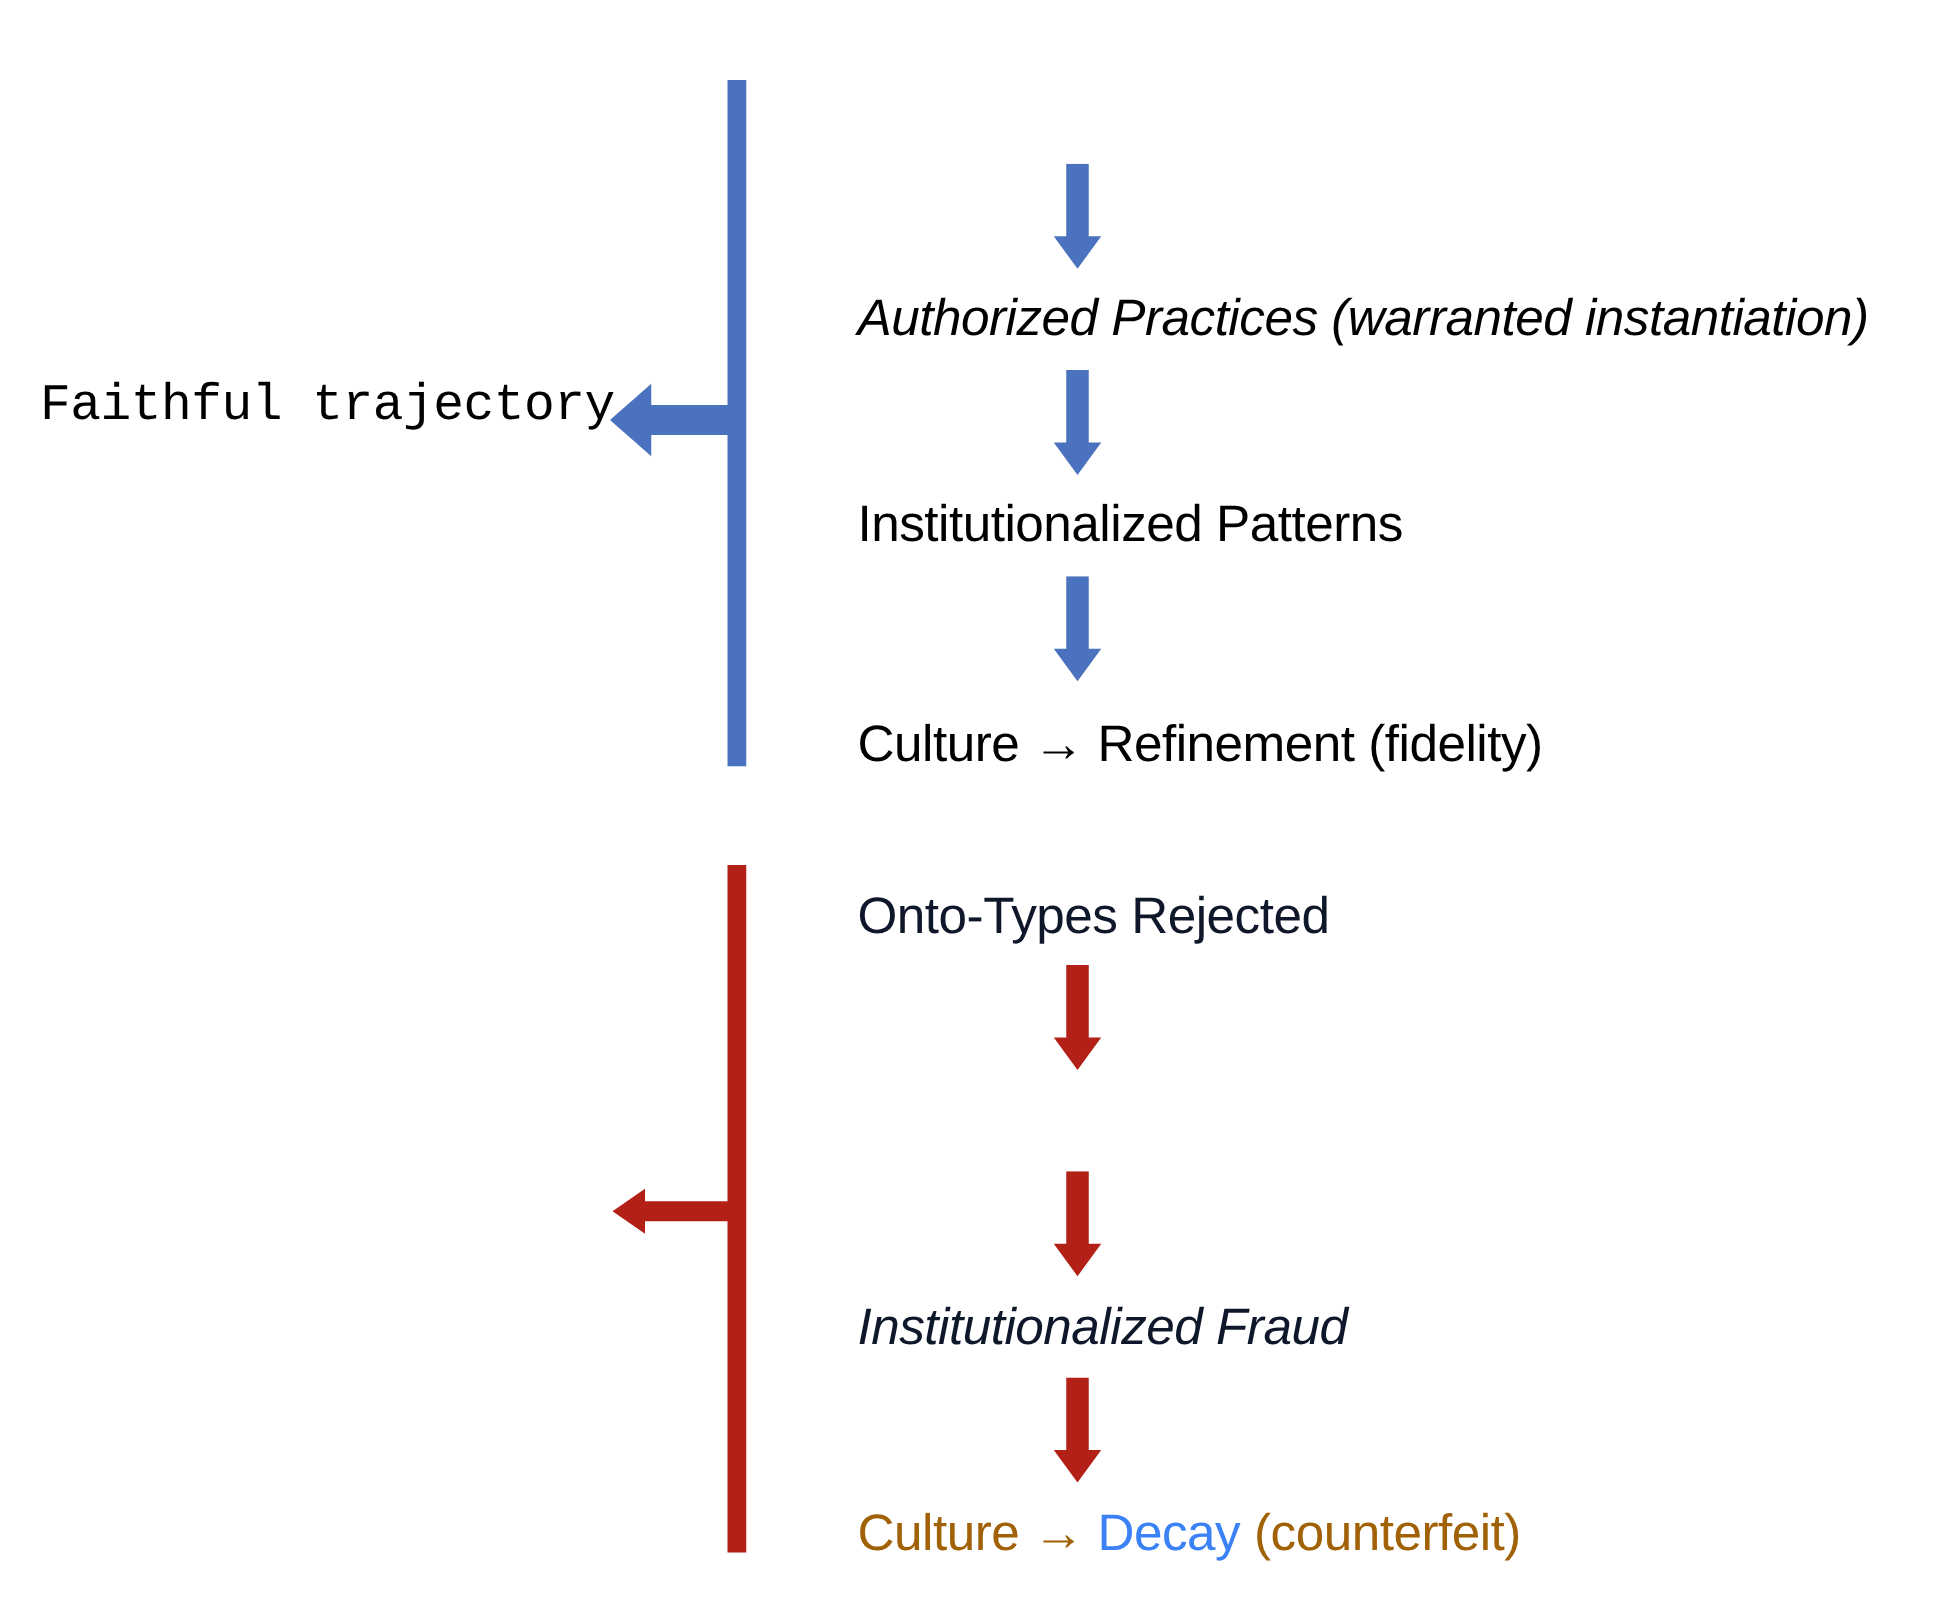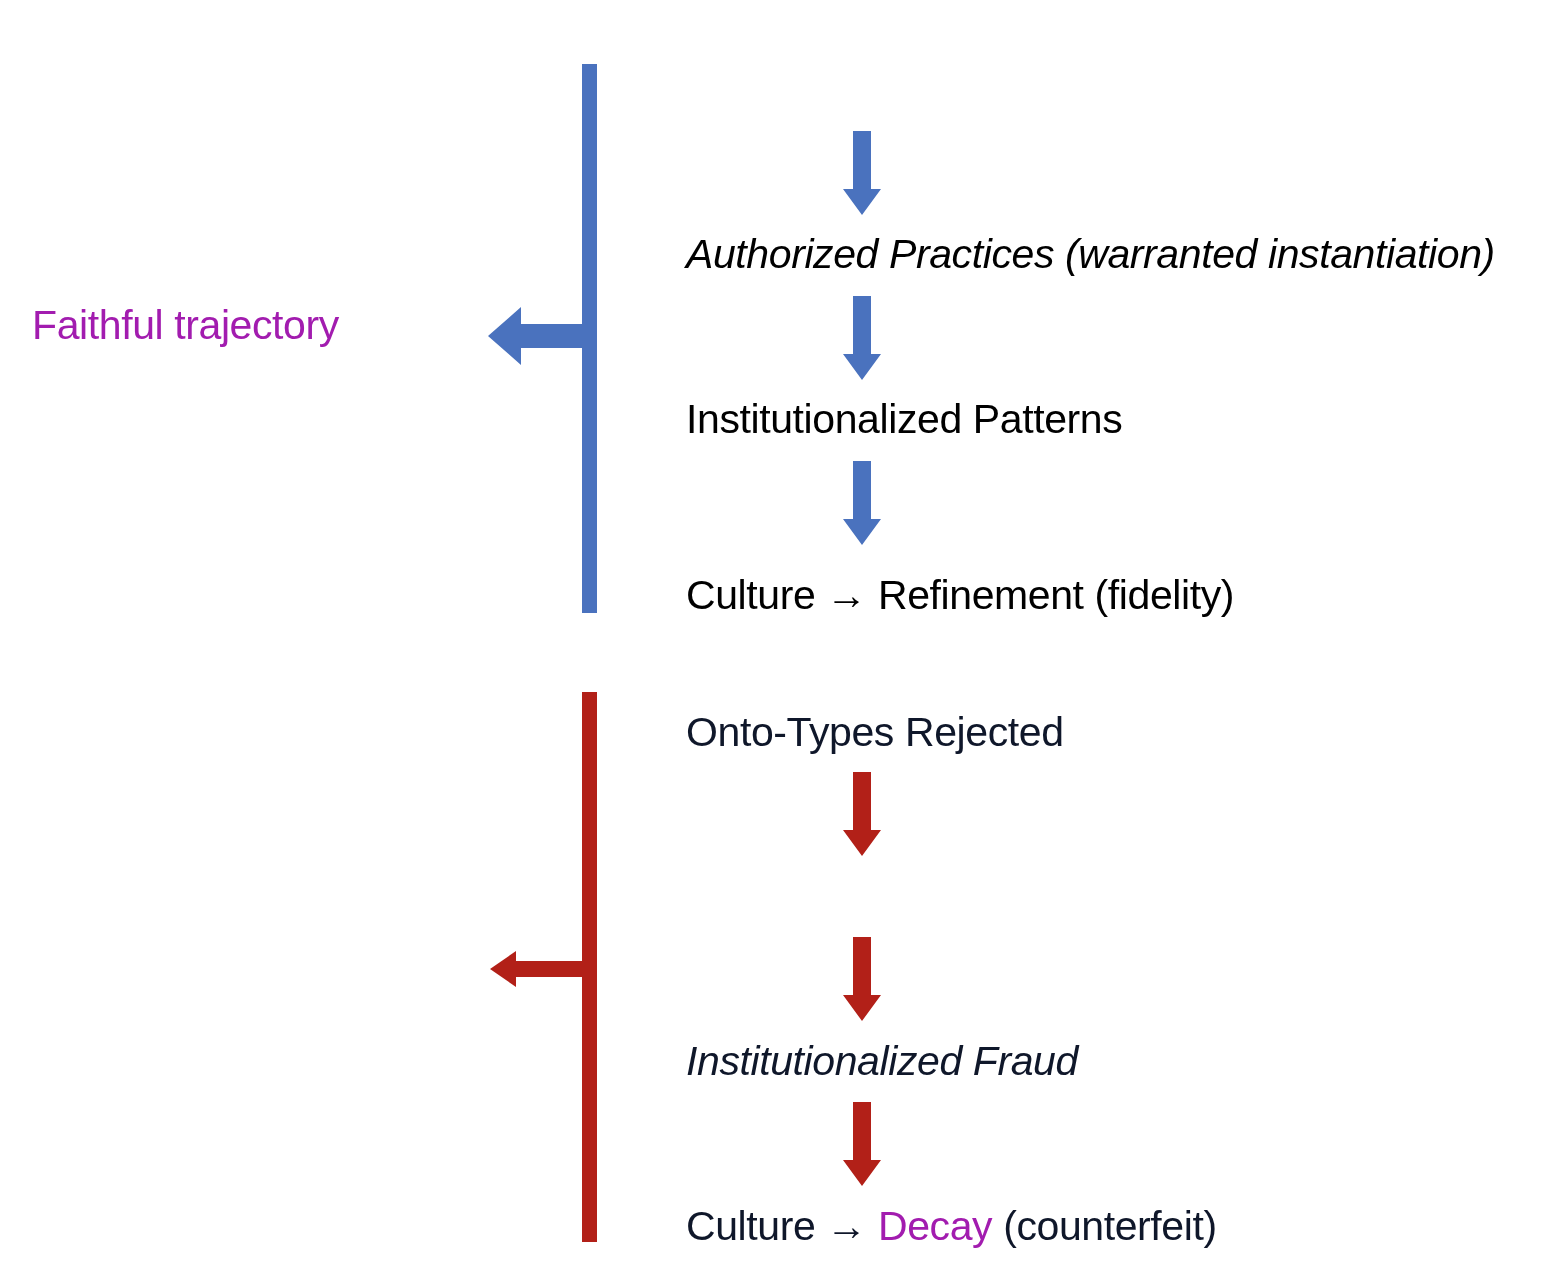--- a/index.html
+++ b/index.html
@@ -24,31 +24,31 @@
     font-family: "Liberation Sans", sans-serif;
     font-size: 41px;
     line-height: 1.0;
     white-space: nowrap;
     color: #000000;
     letter-spacing: -0.4px;
   }
   .node.red { color: #0f172a; }
 
   .seg { white-space: pre; }
-  .seg.red { color: #a21caf; }
-  .seg.black { color: #0f172a; }
+  .seg.red { color: #3b82f6; }
+  .seg.black { color: #a16207; }
 
   
   .side-label {
     position: absolute;
-    font-family: Liberation Sans, sans-serif;
+    font-family: Liberation Mono, monospace;
     font-size: 41px;
     line-height: 1.0;
     white-space: nowrap;
-    color: #a21caf;
+    color: #000000;
     letter-spacing: -0.4px;
   }
 
   
   .vbar {
     position: absolute;
     width: 15px;
   }
   .vbar.blue { background: #4A72BE; }
   .vbar.red  { background: #B22018; }

